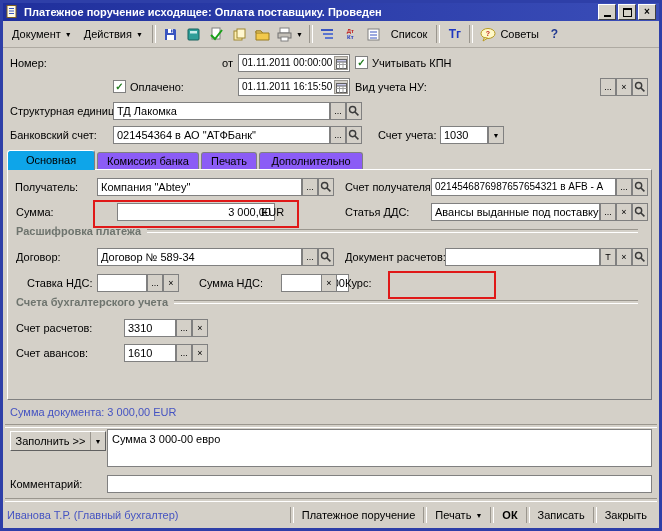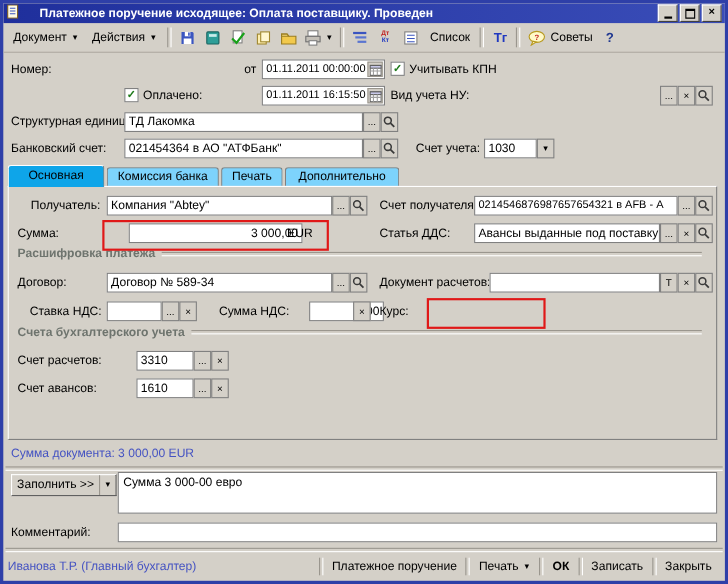--- a/index.html
+++ b/index.html
@@ -1,35 +1,35 @@
 <!DOCTYPE html>
 <html><head>
 <meta charset="utf-8">
 <style>
   html,body{margin:0;padding:0;}
   body{font-family:"Liberation Sans",sans-serif;background:#9b9b9b;}
   .window{position:relative;width:662px;height:531px;box-sizing:border-box;background:#d4d0c8;border:3px solid #2e3fa8;font-size:11px;color:#000;overflow:hidden;}
-  .titlebar{position:absolute;left:0;top:0;width:656px;height:18px;background:linear-gradient(90deg,#1f2f9c,#3a4db8);display:flex;align-items:center;gap:17px;padding:0 3px;box-sizing:border-box;}
+  .titlebar{position:absolute;left:0;top:0;width:656px;height:18px;background:linear-gradient(90deg,#1f2f9c,#3a4db8);display:flex;align-items:center;gap:5px;padding:0 3px;box-sizing:border-box;}
   .title{color:#fff;font-weight:bold;font-size:11px;white-space:nowrap;overflow:hidden;flex:1;}
   .winbtns{display:flex;gap:2px;}
   .wbtn{width:16px;height:14px;background:#d4d0c8;border:1px solid;border-color:#fff #404040 #404040 #fff;display:flex;align-items:center;justify-content:center;font-size:10px;font-weight:bold;line-height:1;}
   .minbar{width:7px;height:2px;background:#000;margin-top:7px;}
   .maxbox{width:7px;height:6px;border:1px solid #000;border-top-width:2px;}
   .toolbar{position:absolute;left:0;top:18px;width:656px;height:27px;box-sizing:border-box;display:flex;align-items:center;padding:0 3px;border-bottom:1px solid #aeaaa2;}
   .tbtn{height:22px;display:flex;align-items:center;gap:4px;padding:0 6px;white-space:nowrap;}
   .ibtn{width:23px;height:22px;display:flex;align-items:center;justify-content:center;}
   .arr{font-size:7px;line-height:1;}
   .tsep{width:2px;height:18px;border-left:1px solid #9a968e;border-right:1px solid #fff;margin:0 3px;}
   .lbl{position:absolute;height:18px;line-height:18px;white-space:nowrap;}
   .fld{position:absolute;height:18px;box-sizing:border-box;background:#fff;border:1px solid #808080;padding:1px 3px;line-height:14px;white-space:nowrap;overflow:hidden;}
   .num{text-align:right;margin-left:20px;}
   .fbtn{position:absolute;width:16px;height:18px;box-sizing:border-box;background:#d4d0c8;border:1px solid #808080;display:flex;align-items:center;justify-content:center;font-size:9px;line-height:1;}
   .calbtn{position:absolute;right:1px;top:1px;width:14px;height:14px;background:#d4d0c8;border:1px solid #9a968e;box-sizing:border-box;display:flex;align-items:center;justify-content:center;}
   .cb{position:absolute;width:13px;height:13px;box-sizing:border-box;background:#fff;border:1px solid #808080;display:flex;align-items:center;justify-content:center;font-size:10px;font-weight:bold;color:#1e7a1a;line-height:1;}
-  .tab{position:absolute;box-sizing:border-box;text-align:center;border:1px solid #808080;border-bottom:none;border-radius:3px 3px 0 0;background:#7dd3fc;line-height:16px;}
+  .tab{position:absolute;box-sizing:border-box;text-align:center;border:1px solid #808080;border-bottom:none;border-radius:3px 3px 0 0;background:#8b5cf6;line-height:16px;}
   .tab.active{background:#0ea5e9;z-index:3;border-color:#fff #808080 #d4d0c8 #fff;line-height:19px;}
   .panel{position:absolute;left:4px;top:166px;width:645px;height:231px;box-sizing:border-box;border:1px solid;border-color:#fff #808080 #808080 #fff;background:#d4d0c8;}
   .section{position:absolute;display:flex;align-items:center;gap:6px;color:#6e746e;font-weight:bold;white-space:nowrap;}
   .secline{flex:1;height:2px;border-top:1px solid #9a968e;border-bottom:1px solid #fff;}
   .redbox{position:absolute;border:2px solid #e01818;pointer-events:none;z-index:5;}
   .bluetext{position:absolute;color:#4553c2;white-space:nowrap;}
   .hsep{position:absolute;left:2px;right:2px;height:2px;border-top:1px solid #9a968e;border-bottom:1px solid #fff;}
   .fillbtn{position:absolute;left:7px;top:428px;width:96px;height:20px;box-sizing:border-box;display:flex;background:#d4d0c8;border:1px solid;border-color:#fff #606060 #606060 #fff;}
   .fillbtn .cap{flex:1;display:flex;align-items:center;justify-content:center;white-space:nowrap;}
   .fillbtn .darr{width:14px;display:flex;align-items:center;justify-content:center;border-left:1px solid #9a968e;font-size:7px;}
@@ -232,21 +232,21 @@
   <div class="fld" style="left:437px;top:123px;width:48px">1030</div>
   <div class="fbtn" style="left:485px;top:123px;font-size:7px">▼</div>
 
   <div class="tab active" style="left:4px;top:147px;width:88px;height:20px">Основная</div>
   <div class="tab" style="left:94px;top:149px;width:102px;height:17px">Комиссия банка</div>
   <div class="tab" style="left:198px;top:149px;width:56px;height:17px">Печать</div>
   <div class="tab" style="left:256px;top:149px;width:104px;height:17px">Дополнительно</div>
 
   <div class="panel"></div>
 
-  <div class="lbl" style="left:25px;top:175px">Получатель:</div>
+  <div class="lbl" style="left:12px;top:175px">Получатель:</div>
   <div class="fld" style="left:94px;top:175px;width:205px">Компания "Abtey"</div>
   <div class="fbtn" style="left:299px;top:175px">...</div>
   <div class="fbtn" style="left:315px;top:175px">
       <svg width="12" height="12" viewBox="0 0 12 12">
         <circle cx="4.6" cy="4.6" r="3.1" fill="none" stroke="#3a3a3a" stroke-width="1.4"></circle>
         <line x1="7" y1="7" x2="10.4" y2="10.4" stroke="#3a3a3a" stroke-width="1.6"></line>
       </svg>
     </div>
   <div class="lbl" style="left:342px;top:175px">Счет получателя:</div>
   <div class="fld fld10" style="left:428px;top:175px;width:185px">0214546876987657654321 в AFB - А</div>

